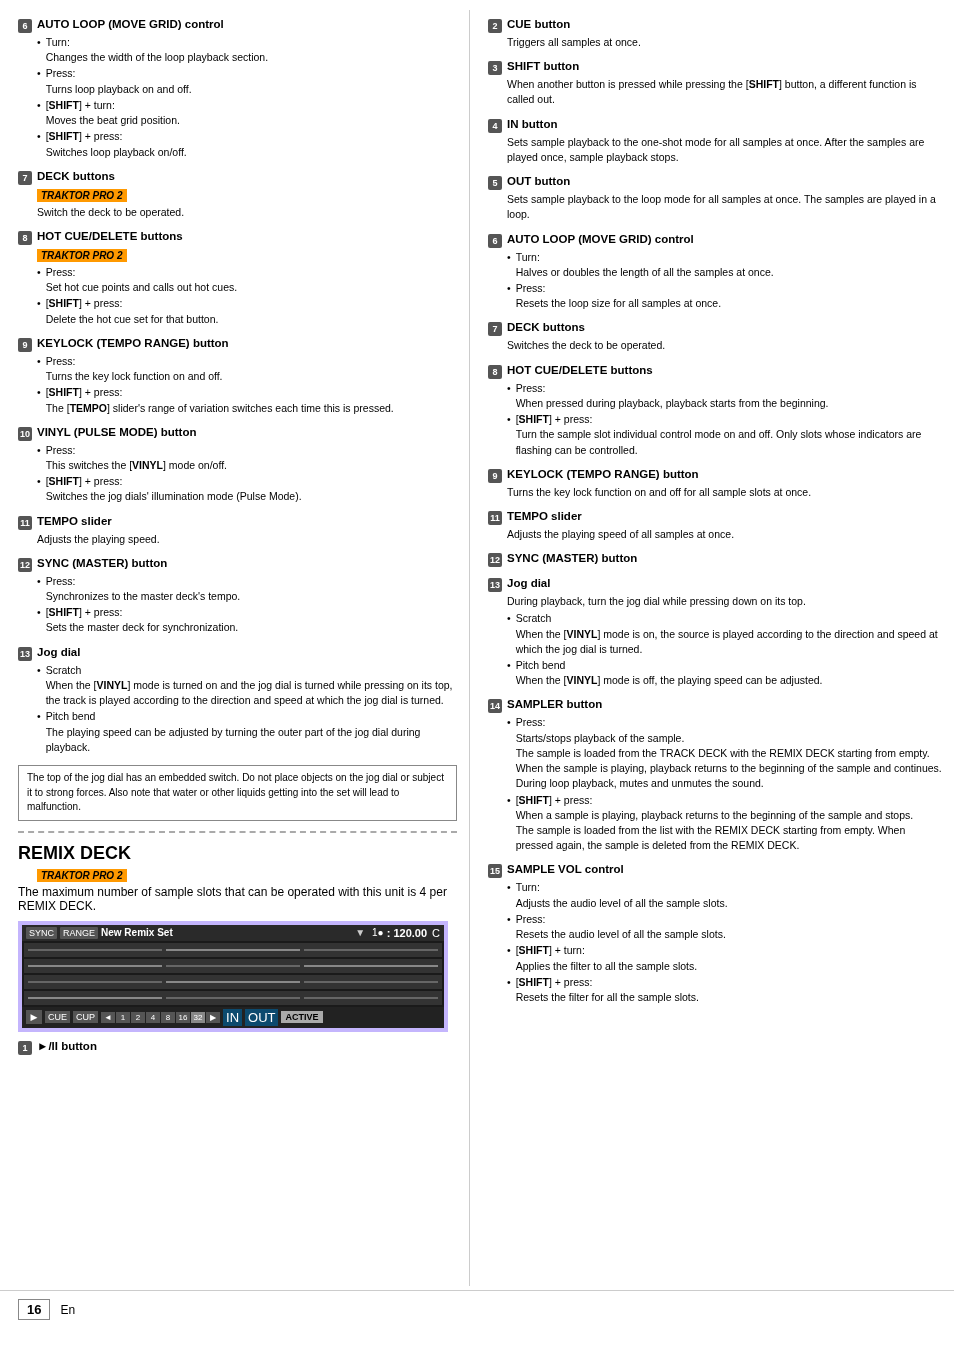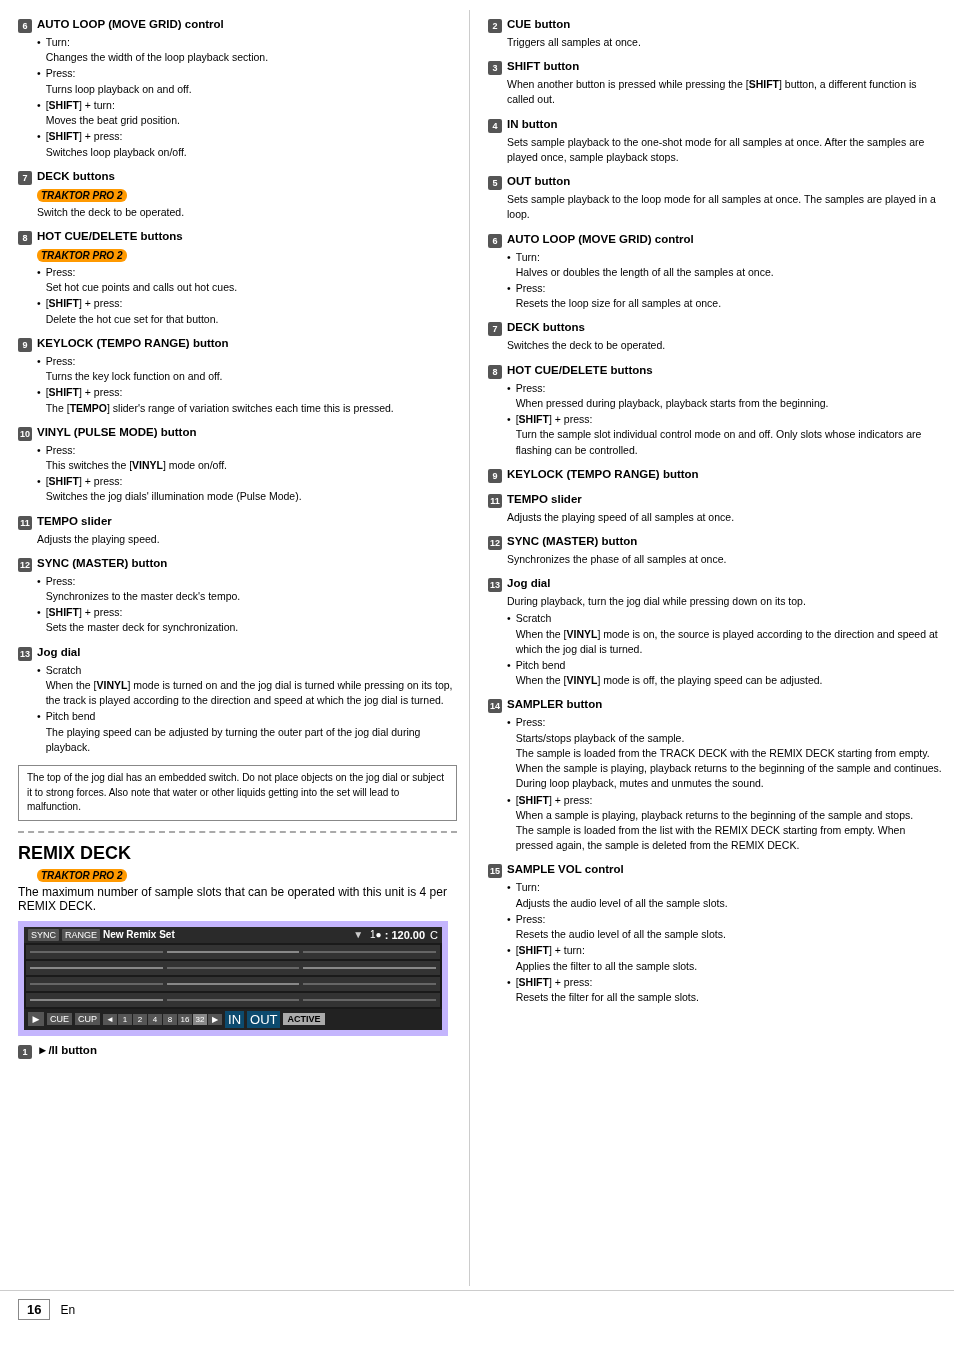--- a/index.html
+++ b/index.html
@@ -62,21 +62,20 @@
     }
     .traktor-badge {
       display: inline-block;
       background: #f90;
       color: #000;
       font-style: italic;
       font-weight: bold;
       font-size: 10px;
       padding: 1px 4px;
       margin: 2px 0 3px 19px;
-      border-radius: 6px;
     }
     .section-body {
       margin-left: 19px;
       font-size: 10.5px;
       line-height: 1.45;
     }
     .bullet-list {
       list-style: none;
       margin: 0;
       padding: 0;
@@ -118,21 +117,21 @@
     .remix-deck-title {
       font-size: 18px;
       font-weight: bold;
       margin-bottom: 3px;
     }
     .remix-intro {
       font-size: 12px;
       margin-bottom: 8px;
     }
     .remix-display {
-      border: 6px solid #c4b5fd;
+      border: 4px solid #c4b5fd;
       background: #1a1a1a;
       color: #fff;
       width: 430px;
       margin-bottom: 8px;
       padding: 0;
     }
     .remix-top-bar {
       display: flex;
       align-items: center;
       background: #2a2a2a;
@@ -620,39 +619,39 @@
             </li>
           </ul>
         </div>
       </div>
 
       <div class="section">
         <div class="section-header">
           <span class="section-num">9</span>
           <span class="section-title">KEYLOCK (TEMPO RANGE) button</span>
         </div>
+        <div class="section-body">
+          <span>Turns the key lock function on and off for all sample slots at once.</span>
+        </div>
       </div>
 
       <div class="section">
         <div class="section-header">
           <span class="section-num">11</span>
           <span class="section-title">TEMPO slider</span>
         </div>
         <div class="section-body">
           <span>Adjusts the playing speed of all samples at once.</span>
         </div>
       </div>
 
       <div class="section">
         <div class="section-header">
           <span class="section-num">12</span>
           <span class="section-title">SYNC (MASTER) button</span>
-        </div>
-        <div class="section-body">
-          <span>Synchronizes the phase of all samples at once.</span>
         </div>
       </div>
 
       <div class="section">
         <div class="section-header">
           <span class="section-num">13</span>
           <span class="section-title">Jog dial</span>
         </div>
         <div class="section-body">
           <span>During playback, turn the jog dial while pressing down on its top.</span>

